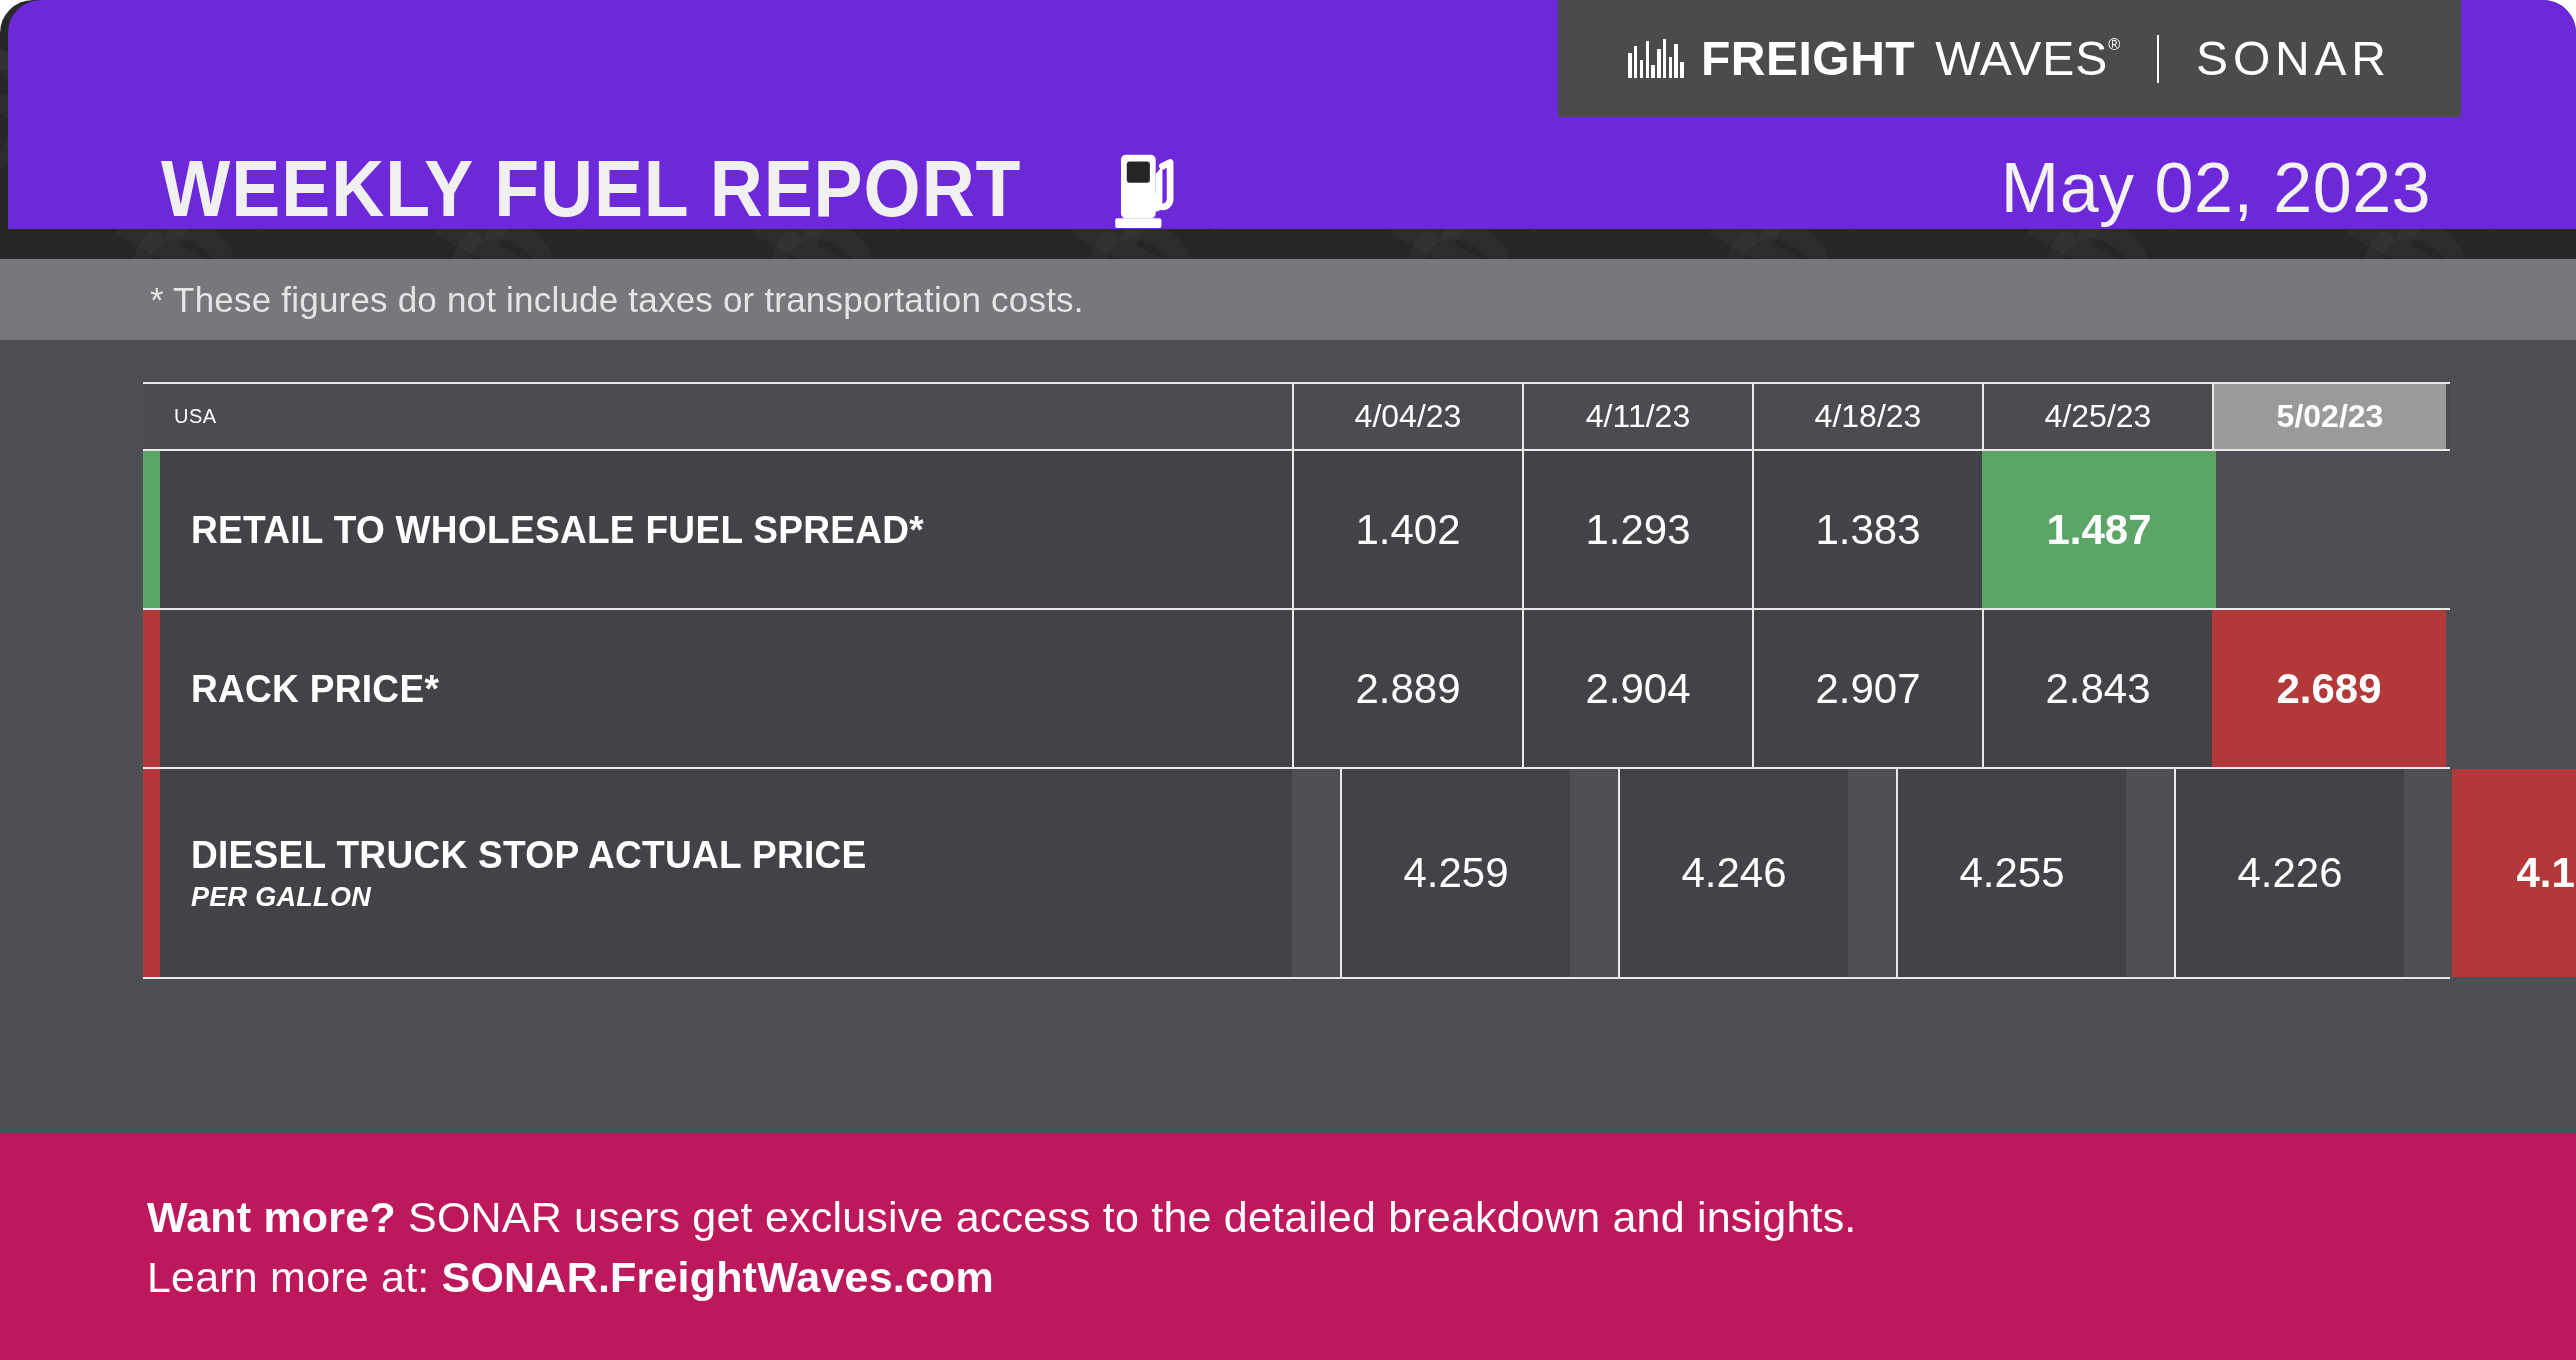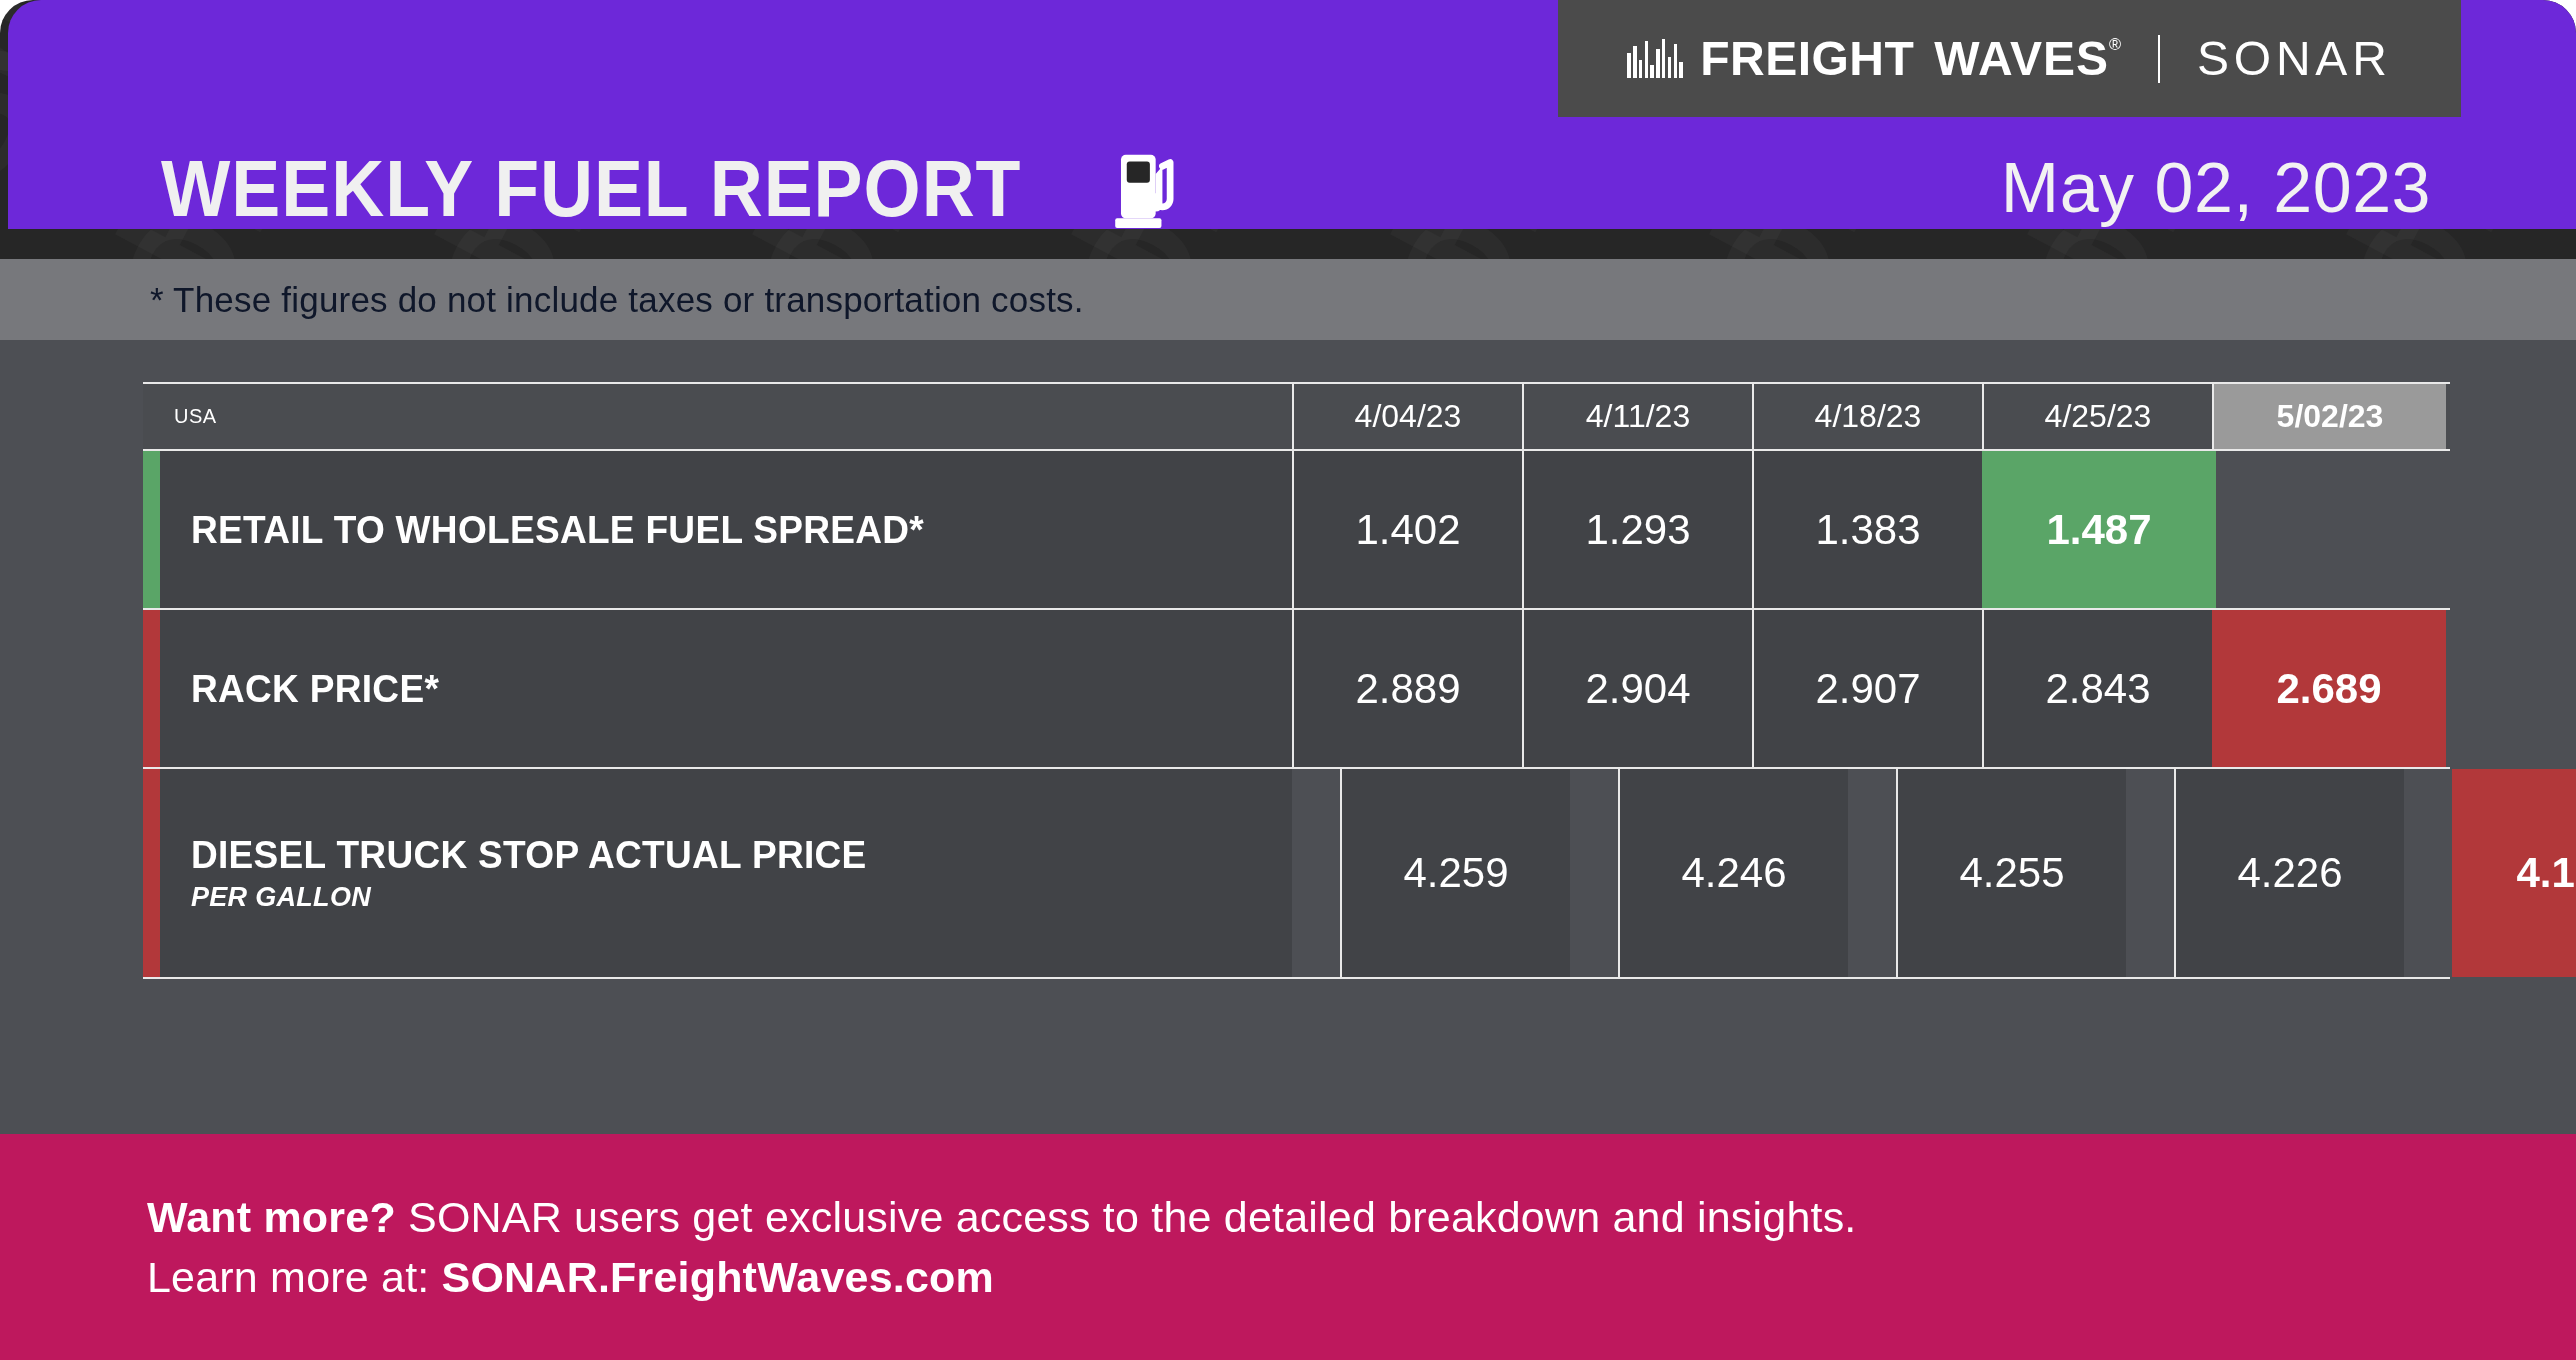--- a/index.html
+++ b/index.html
@@ -82,21 +82,21 @@
   }
   .logo-word {
     font-size: 48px;
     letter-spacing: 0.5px;
     color: #ffffff;
     line-height: 1;
     display: flex;
     align-items: flex-start;
   }
   .logo-freight { font-weight: 700; }
-  .logo-waves { font-weight: 700; letter-spacing: 1px; margin-left: 20px; }
+  .logo-waves { font-weight: 400; letter-spacing: 1px; margin-left: 20px; }
   .logo-reg { font-size: 16.4px; font-weight: 400; position: relative; top: 1.9px; }
   .logo-div {
     width: 1.9px;
     height: 48px;
     background: #ffffff;
     margin: 0 19.3px;
   }
   .logo-sonar {
     font-size: 48px;
     font-weight: 300;
@@ -150,21 +150,21 @@
     height: 81px;
     background: #77787c;
     z-index: 2;
     display: flex;
     align-items: center;
   }
   .disclaimer-text {
     margin-left: 150px;
     font-size: 35px;
     font-weight: 300;
-    color: #0f172a;
+    color: #e5e5e5;
     letter-spacing: 0.2px;
   }
 
   
   .table-area {
     position: absolute;
     left: 0; top: 340px;
     width: 2576px;
     height: 794px;
     background: #4d4f54;

